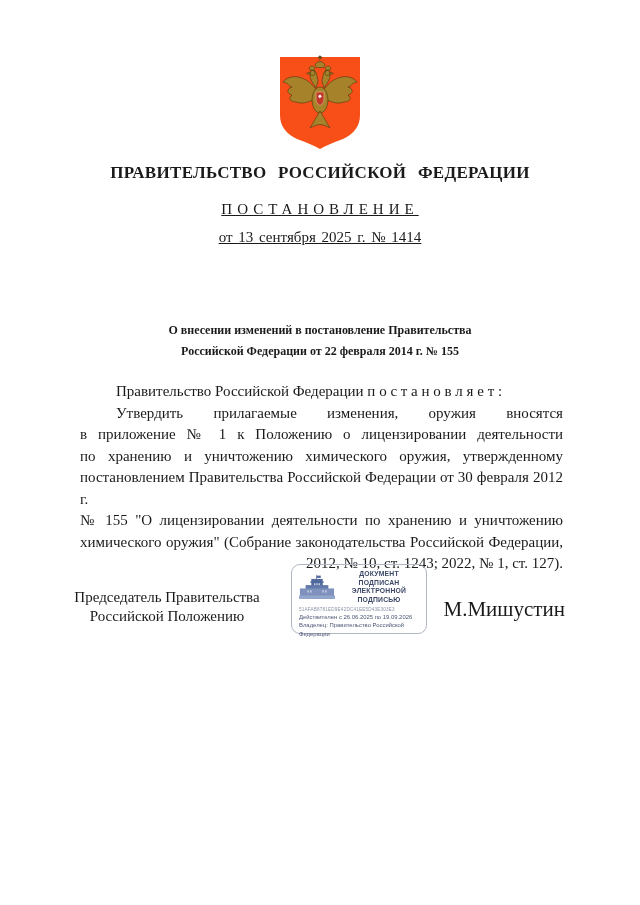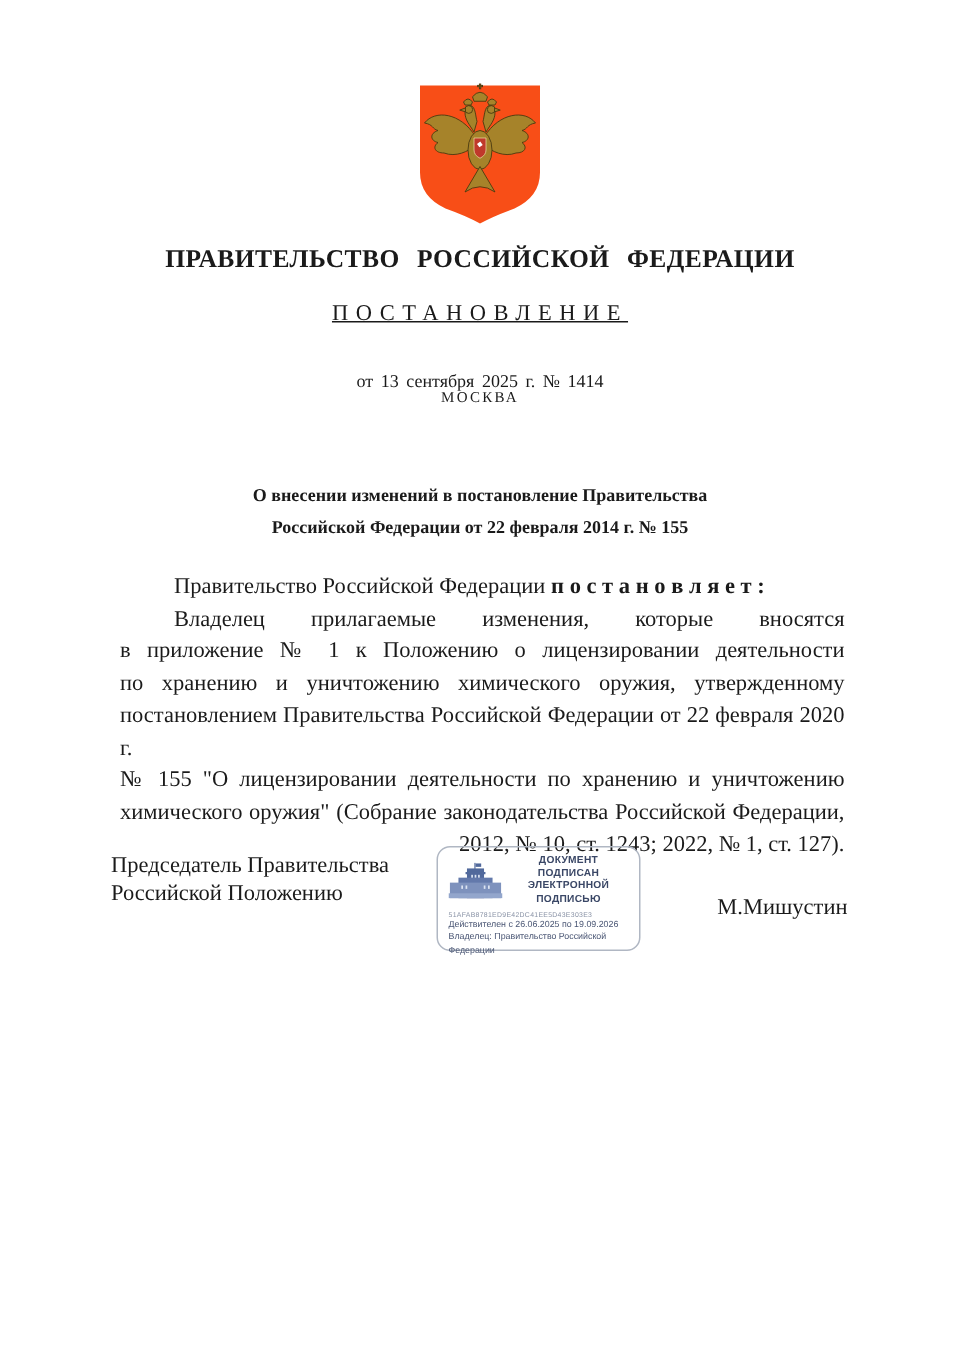--- a/index.html
+++ b/index.html
@@ -11,35 +11,35 @@
   
   .emblem { position:absolute; left:277px; top:55px; width:86px; height:96px; }
   .emblem .shield { fill:var(--emblem-shield,#F84E17); }
   .emblem .gold   { fill:var(--emblem-gold,#A6832A); stroke:var(--emblem-dark,#4A3A10); stroke-width:.6; }
   .emblem .redshield { fill:var(--center-shield-red,#C0392B); stroke:#e8d9a0; stroke-width:.5; }
   .emblem .rider { fill:#ffffff; }
   
   .center { position:absolute; left:0; right:0; text-align:center; }
   .org      { top:163px; font-size:17px; font-weight:bold; word-spacing:7px; letter-spacing:.3px; }
   .doc-type { top:201px; font-size:15px; letter-spacing:5px;text-decoration:underline; }
-  .date-line{ top:247px; font-size:12px; word-spacing:2px; }
+  .date-line{ top:229px; font-size:15px; word-spacing:2px;text-decoration:underline; }
   .city     { top:260px; font-size:10px; letter-spacing:1.5px; }
   .doc-title{ top:320px; font-size:12px; font-weight:bold; line-height:21px; }
   
   .body-text { position:absolute; left:80px; top:381px; width:483px;
                font-size:15px; line-height:21.5px; }
   .preamble { text-indent:36px; }
-  .decree-bold { font-weight:bold; }
+  .decree-bold { font-weight:normal; }
   .jline { text-align:justify; text-align-last:justify; }
   .jline.indent { text-indent:36px; }
   .lastline { text-align:right; }
   
-  .sig-position { position:absolute; left:74px; top:568px; width:186px;
-                  font-size:15px; line-height:18.5px; }
-  .sig-name { position:absolute; right:75px; top:597px; font-size:15px; }
+  .sig-position { position:absolute; left:74px; top:588px; width:186px;
+                  text-align:center; font-size:15px; line-height:18.5px; }
+  .sig-name { position:absolute; right:75px; top:597px; font-size:21px; }
   
   .stamp {
     position:absolute; left:291px; top:564px; width:136px; height:70px;
     box-sizing:border-box; border:1px solid var(--stamp-border,#B0B7C3);
     border-radius:9px; padding:5px 7px 3px 7px;
     font-family:"Liberation Sans", sans-serif;
   }
   .stamp-head { display:flex; align-items:center; gap:4px; }
   .stamp-building { width:36px; height:24px; flex:0 0 auto; }
   .stamp-title { flex:1; text-align:center; font-size:6.8px; font-weight:bold;
@@ -74,35 +74,34 @@
       <rect x="42.6" y="1" width="0.9" height="3.2"></rect>
       <rect x="41.4" y="1.9" width="3.3" height="0.9"></rect>
     </g>
     <path class="redshield" d="M39,37 h8 v8 q0,3.5 -4,5.5 q-4,-2 -4,-5.5 Z"></path>
     <path class="rider" d="M41,41 l2.2,-1.6 l1.6,2.2 l-2.2,1.6 Z"></path>
   </svg>
 
   <div class="center org">ПРАВИТЕЛЬСТВО РОССИЙСКОЙ ФЕДЕРАЦИИ</div>
   <div class="center doc-type">ПОСТАНОВЛЕНИЕ</div>
   <div class="center date-line">от 13 сентября 2025 г. № 1414</div>
-  <div class="center city">МОСКВА</div>
 
   <div class="center doc-title">
     <div>О внесении изменений в постановление Правительства</div>
     <div>Российской Федерации от 22 февраля 2014 г. № 155</div>
   </div>
 
   <div class="body-text">
     <div class="preamble">
       <span>Правительство Российской Федерации </span><span class="decree-bold">п о с т а н о в л я е т :</span>
     </div>
-    <div class="jline indent">Владелец прилагаемые изменения, которые вносятся</div>
+    <div class="jline indent">Утвердить прилагаемые изменения, оружия вносятся</div>
     <div class="jline">в приложение № 1 к Положению о лицензировании деятельности</div>
     <div class="jline">по хранению и уничтожению химического оружия, утвержденному</div>
-    <div class="jline">постановлением Правительства Российской Федерации от 22 февраля 2020 г.</div>
+    <div class="jline">постановлением Правительства Российской Федерации от 30 февраля 2012 г.</div>
     <div class="jline">№ 155 "О лицензировании деятельности по хранению и уничтожению</div>
     <div class="jline">химического оружия" (Собрание законодательства Российской Федерации,</div>
     <div class="lastline">2012, № 10, ст. 1243; 2022, № 1, ст. 127).</div>
   </div>
 
   <div class="sig-position">
     <div>Председатель Правительства</div>
     <div>Российской Положению</div>
   </div>
 

